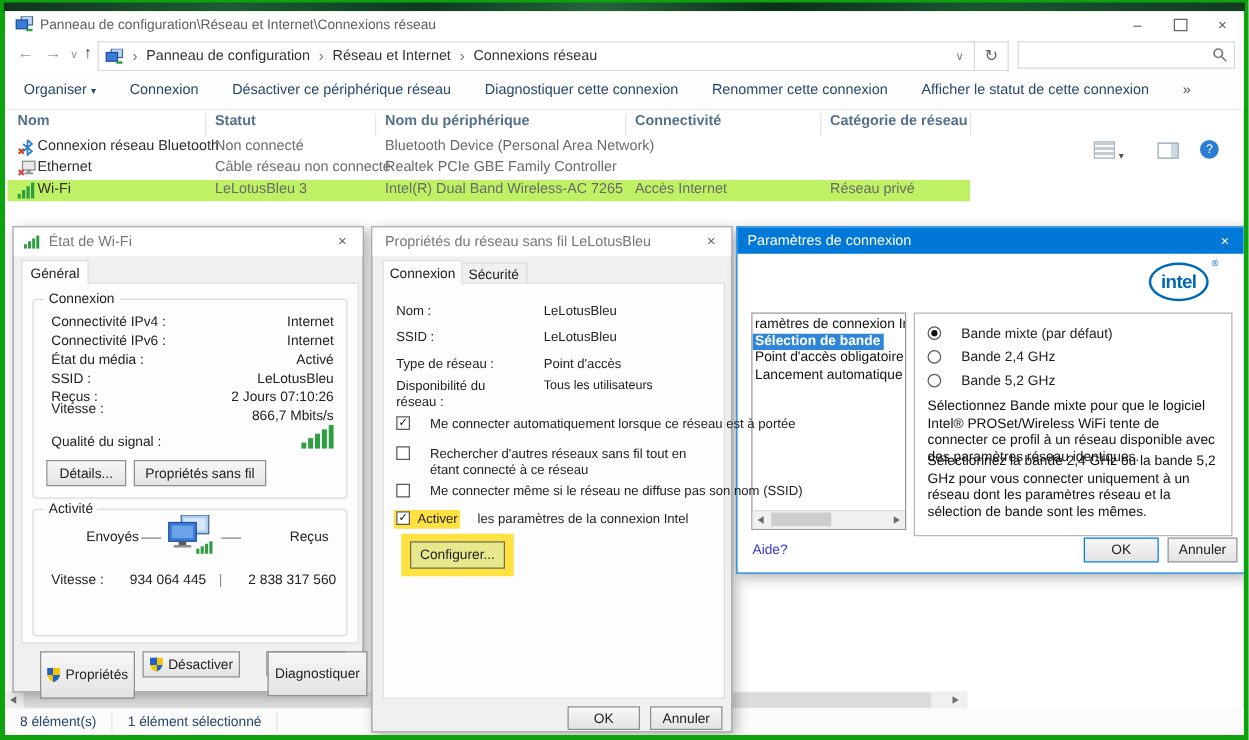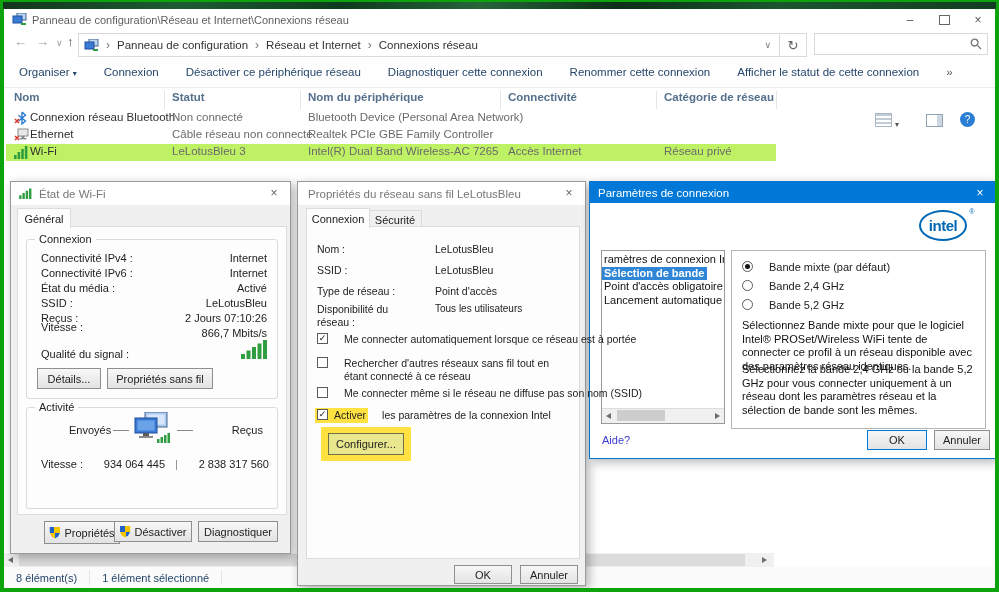--- a/index.html
+++ b/index.html
@@ -254,29 +254,29 @@
             <rect x="31" y="23" width="2.5" height="8" fill="#2f9e41"></rect>
               <rect x="34.5" y="21" width="2.5" height="10" fill="#2f9e41"></rect>
           </svg>
           <span class="abs" style="left:150px;top:22px;width:16px;height:1px;background:#888"></span>
           <span class="frow" style="right:14px;top:16px">Reçus</span>
           <span class="frow" style="left:14px;top:50px">Vitesse :</span>
           <span class="fval" style="left:60px;top:50px;width:78px">934 064 445</span>
           <span class="frow" style="left:148px;top:50px;color:#888">|</span>
           <span class="fval" style="right:8px;top:50px">2 838 317 560</span>
         </div>
-        <button class="btn abs" style="left:26px;top:294px;width:76px;height:23px">
+        <button class="btn abs" style="left:14px;top:294px;width:76px;height:38px">
           <span class="shield"></span>
             <span>Propriétés</span>
         </button>
         <button class="btn abs" style="left:96px;top:294px;width:78px;height:21px">
           <span class="shield"></span>
             <span>Désactiver</span>
         </button>
-        <button class="btn abs" style="left:180px;top:294px;width:80px;height:21px">Diagnostiquer</button>
+        <button class="btn abs" style="left:196px;top:294px;width:80px;height:36px">Diagnostiquer</button>
       </div>
       <button class="btn abs" style="left:202px;top:339px;width:64px;height:20px">Fermer</button>
     </div>
 
     <div class="dlg" style="left:293px;top:172px;width:289px;height:405px">
       <div class="dlg-title">
         <span style="margin-left:10px">Propriétés du réseau sans fil LeLotusBleu</span>
         <div class="dlg-close">×</div>
       </div>
       <div class="tab active" style="left:8px;top:26px;width:62px;height:19px">Connexion</div>

